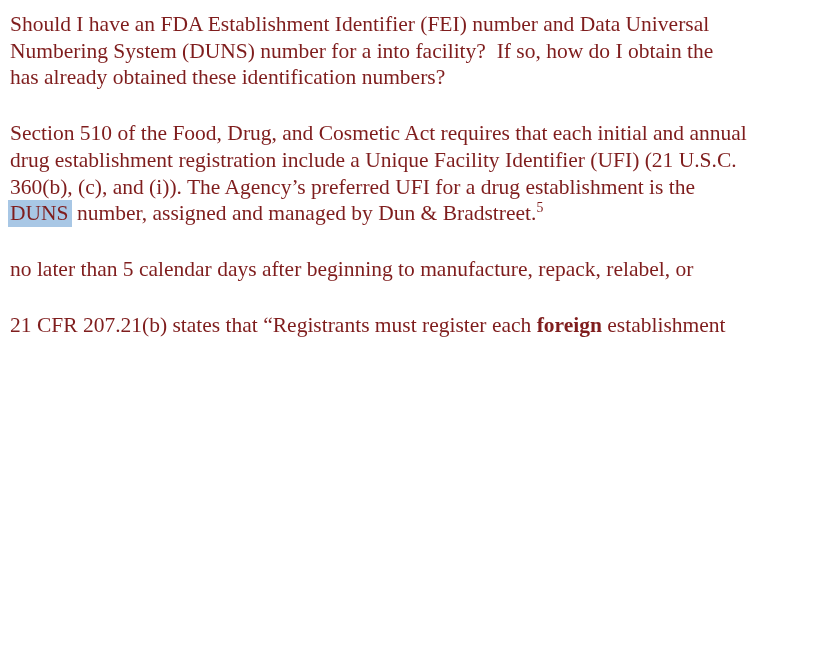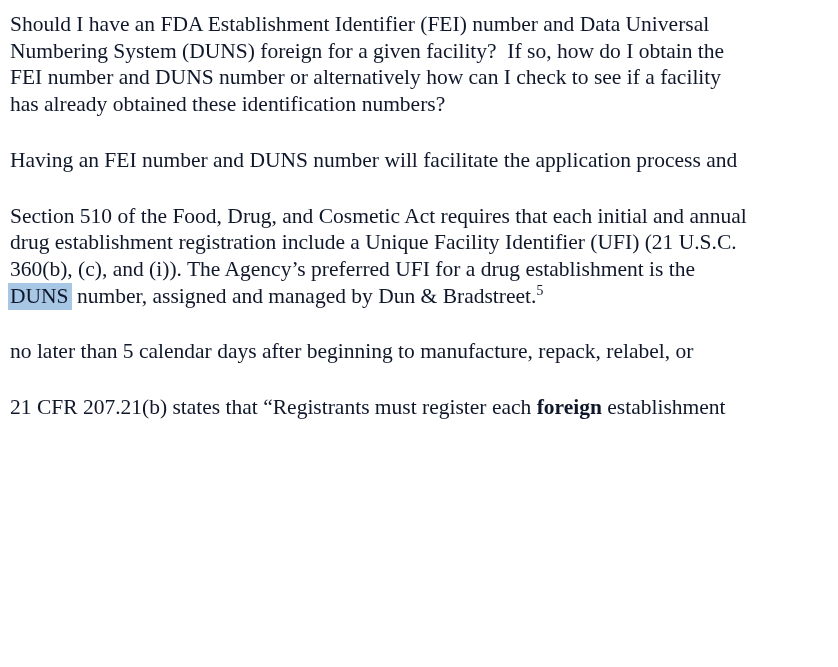--- a/index.html
+++ b/index.html
@@ -35,29 +35,27 @@
   }
   sup.footnote {
     font-size: 64%;
     line-height: 0;
     vertical-align: super;
   }
 </style>
 </head>
 <body style="background: rgb(255, 255, 255);">
 
-<div class="doc" id="doc-root" style="color: #0f172a;">
+<div class="doc" id="doc-root" style="color: #7f1d1d;">
     <div class="paragraph">
       <div class="line"><span>Should I have an FDA Establishment Identifier (FEI) number and Data Universal</span></div>
-      <div class="line"><span>Numbering System (DUNS) foreign for a given facility?  If so, how do I obtain the</span></div>
-      <div class="line"><span>FEI number and DUNS number or alternatively how can I check to see if a facility</span></div>
+      <div class="line"><span>Numbering System (DUNS) number for a into facility?  If so, how do I obtain the</span></div>
       <div class="line"><span>has already obtained these identification numbers?</span></div>
     </div>
     <div class="paragraph">
-      <div class="line"><span>Having an FEI number and DUNS number will facilitate the application process and</span></div>
     </div>
     <div class="paragraph">
       <div class="line"><span>Section 510 of the Food, Drug, and Cosmetic Act requires that each initial and annual</span></div>
       <div class="line"><span>drug establishment registration include a Unique Facility Identifier (UFI) (21 U.S.C.</span></div>
       <div class="line"><span>360(b), (c), and (i)). The Agency’s preferred UFI for a drug establishment is the</span></div>
       <div class="line"><span class="seg-highlight" style="background-color: rgb(168, 199, 229);">DUNS</span><span> number, assigned and managed by Dun &amp; Bradstreet.</span><sup class="footnote">5</sup></div>
     </div>
     <div class="paragraph">
       <div class="line"><span>no later than 5 calendar days after beginning to manufacture, repack, relabel, or</span></div>
     </div>

